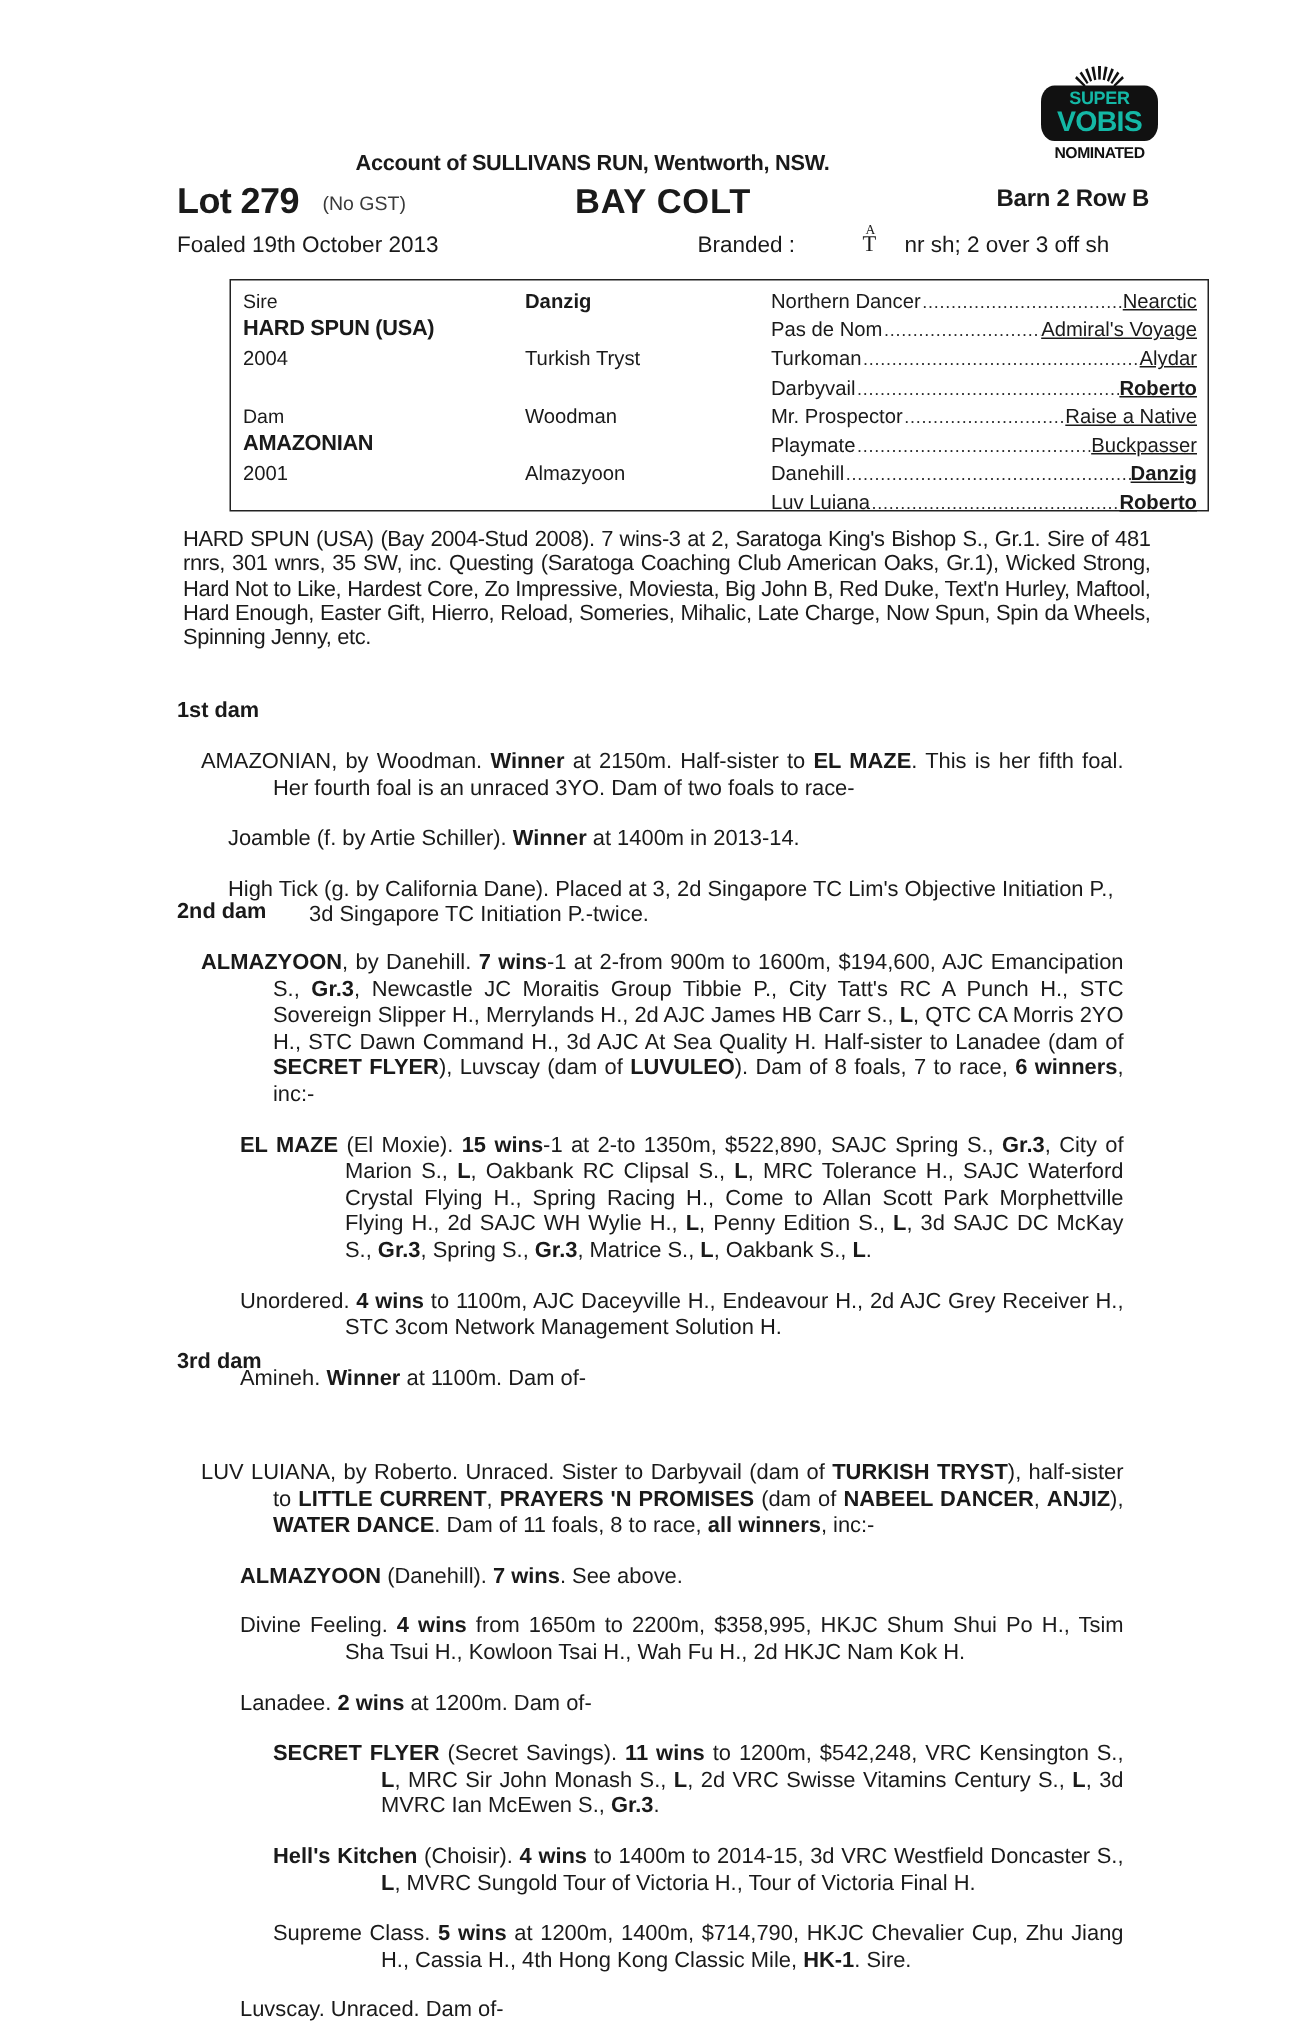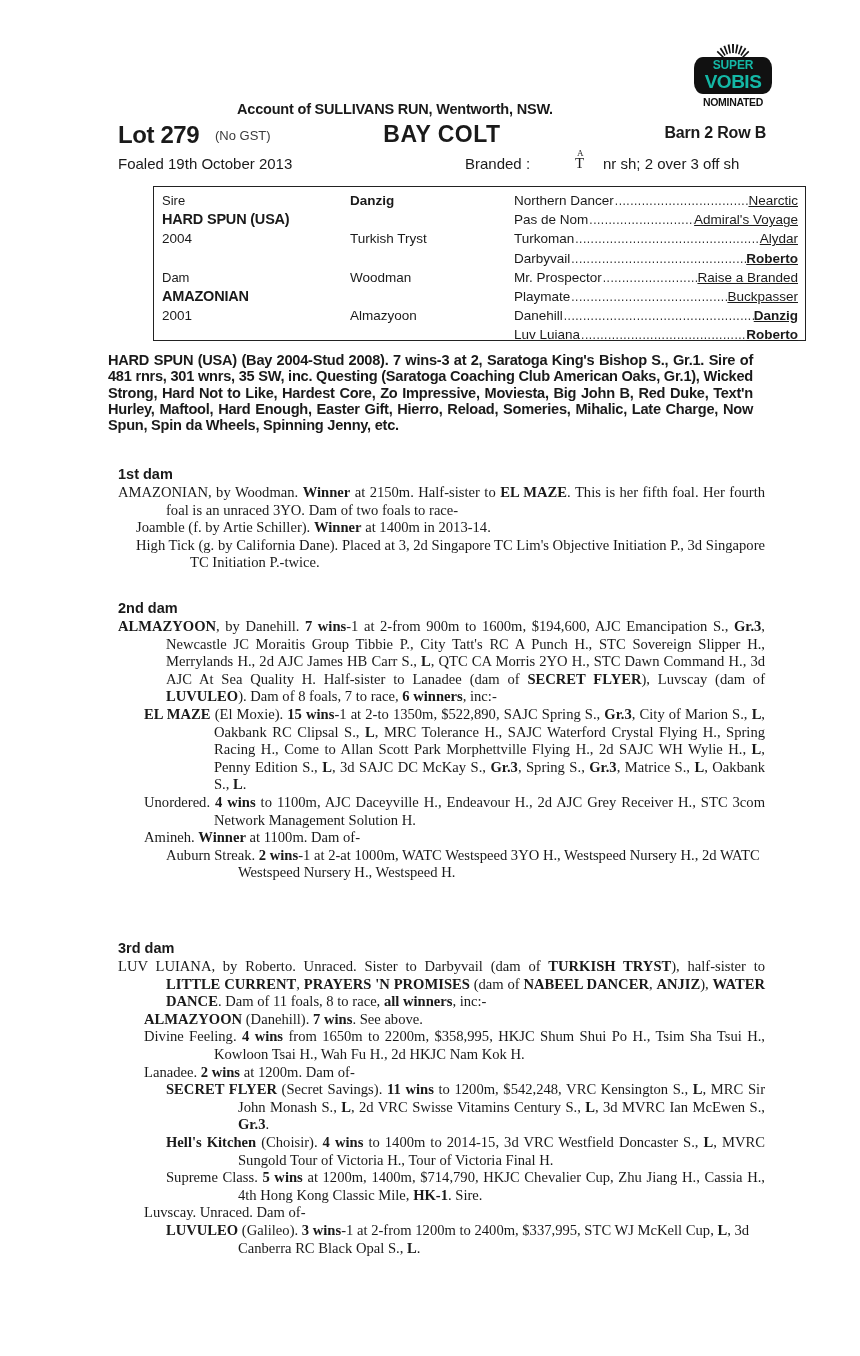--- a/index.html
+++ b/index.html
@@ -235,25 +235,25 @@
     font-size: 12px;
     padding: 0 1px;
     color: #2a2a2a;
   }
   .ped-dotrow .val { flex: 0 0 auto; text-decoration: underline; }
   .ped-dotrow .val.strong { font-weight: bold; }
 
   
   .sire-block {
     position: absolute;
-    left: 108px;
+    left: 122px;
     top: 352px;
     width: 645px;
     font-size: 14.6px;
-    font-weight: bold;
+    font-weight: normal;
     line-height: 16.3px;
     text-align: justify;
     letter-spacing: -0.25px;
   }
 
   
   .section-head {
     position: absolute;
     left: 118px;
     font-size: 14.5px;
@@ -261,23 +261,22 @@
   }
   .body-block {
     position: absolute;
     left: 118px;
     width: 647px;
     font-size: 14.6px;
     line-height: 17.6px;
   }
   .p {
     text-align: justify;
-    margin: 0;
+    margin: 16px;
     padding: 0;
-    font-family: Liberation Serif, serif;
   }
   .p:last-child { text-align: left; }
   
   .h1 { padding-left: 48px; text-indent: -48px; }
   .h2 { padding-left: 72px; text-indent: -54px; }
   .h3 { padding-left: 96px; text-indent: -70px; }
   .h4 { padding-left: 120px; text-indent: -72px; }
   b { font-weight: bold; }
 </style>
 </head>
@@ -364,21 +363,21 @@
           <span class="val">Alydar</span>
         </div>
         <div class="ped-dotrow">
           <span class="nm">Darbyvail</span>
           <span class="dots">............................................................</span>
           <span class="val strong">Roberto</span>
         </div>
         <div class="ped-dotrow">
           <span class="nm">Mr. Prospector</span>
           <span class="dots">............................................................</span>
-          <span class="val">Raise a Branded</span>
+          <span class="val">Raise a Native</span>
         </div>
         <div class="ped-dotrow">
           <span class="nm">Playmate</span>
           <span class="dots">............................................................</span>
           <span class="val">Buckpasser</span>
         </div>
         <div class="ped-dotrow">
           <span class="nm">Danehill</span>
           <span class="dots">............................................................</span>
           <span class="val strong">Danzig</span>
@@ -399,24 +398,23 @@
       <div class="p h2">Joamble (f. by Artie Schiller). <b>Winner</b> at 1400m in 2013-14.</div>
       <div class="p h2">High Tick (g. by California Dane). Placed at 3, 2d Singapore TC Lim's Objective Initiation P., 3d Singapore TC Initiation P.-twice.</div>
     </div>
 
   <div class="section-head" style="top:600px;">2nd dam</div>
   <div class="body-block" id="dam2" style="top:618px;">
       <div class="p h1"><b>ALMAZYOON</b>, by Danehill. <b>7 wins</b>-1 at 2-from 900m to 1600m, $194,600, AJC Emancipation S., <b>Gr.3</b>, Newcastle JC Moraitis Group Tibbie P., City Tatt's RC A Punch H., STC Sovereign Slipper H., Merrylands H., 2d AJC James HB Carr S., <b>L</b>, QTC CA Morris 2YO H., STC Dawn Command H., 3d AJC At Sea Quality H. Half-sister to Lanadee (dam of <b>SECRET FLYER</b>), Luvscay (dam of <b>LUVULEO</b>). Dam of 8 foals, 7 to race, <b>6 winners</b>, inc:-</div>
       <div class="p h3"><b>EL MAZE</b> (El Moxie). <b>15 wins</b>-1 at 2-to 1350m, $522,890, SAJC Spring S., <b>Gr.3</b>, City of Marion S., <b>L</b>, Oakbank RC Clipsal S., <b>L</b>, MRC Tolerance H., SAJC Waterford Crystal Flying H., Spring Racing H., Come to Allan Scott Park Morphettville Flying H., 2d SAJC WH Wylie H., <b>L</b>, Penny Edition S., <b>L</b>, 3d SAJC DC McKay S., <b>Gr.3</b>, Spring S., <b>Gr.3</b>, Matrice S., <b>L</b>, Oakbank S., <b>L</b>.</div>
       <div class="p h3">Unordered. <b>4 wins</b> to 1100m, AJC Daceyville H., Endeavour H., 2d AJC Grey Receiver H., STC 3com Network Management Solution H.</div>
       <div class="p h3">Amineh. <b>Winner</b> at 1100m. Dam of-</div>
-      <div class="p h4">Auburn Streak. <b>2 wins</b>-1 at 2-at 1000m, WATC Westspeed 3YO H., Westspeed Nursery H., 2d WATC Westspeed Nursery H., Westspeed H.</div>
-    </div>
-
-  <div class="section-head" style="top:940px;">3rd dam</div>
+    </div>
+
+  <div class="section-head" style="top:900px;">3rd dam</div>
   <div class="body-block" id="dam3" style="top:958px;">
       <div class="p h1">LUV LUIANA, by Roberto. Unraced. Sister to Darbyvail (dam of <b>TURKISH TRYST</b>), half-sister to <b>LITTLE CURRENT</b>, <b>PRAYERS 'N PROMISES</b> (dam of <b>NABEEL DANCER</b>, <b>ANJIZ</b>), <b>WATER DANCE</b>. Dam of 11 foals, 8 to race, <b>all winners</b>, inc:-</div>
       <div class="p h3"><b>ALMAZYOON</b> (Danehill). <b>7 wins</b>. See above.</div>
       <div class="p h3">Divine Feeling. <b>4 wins</b> from 1650m to 2200m, $358,995, HKJC Shum Shui Po H., Tsim Sha Tsui H., Kowloon Tsai H., Wah Fu H., 2d HKJC Nam Kok H.</div>
       <div class="p h3">Lanadee. <b>2 wins</b> at 1200m. Dam of-</div>
       <div class="p h4"><b>SECRET FLYER</b> (Secret Savings). <b>11 wins</b> to 1200m, $542,248, VRC Kensington S., <b>L</b>, MRC Sir John Monash S., <b>L</b>, 2d VRC Swisse Vitamins Century S., <b>L</b>, 3d MVRC Ian McEwen S., <b>Gr.3</b>.</div>
       <div class="p h4"><b>Hell's Kitchen</b> (Choisir). <b>4 wins</b> to 1400m to 2014-15, 3d VRC Westfield Doncaster S., <b>L</b>, MVRC Sungold Tour of Victoria H., Tour of Victoria Final H.</div>
       <div class="p h4">Supreme Class. <b>5 wins</b> at 1200m, 1400m, $714,790, HKJC Chevalier Cup, Zhu Jiang H., Cassia H., 4th Hong Kong Classic Mile, <b>HK-1</b>. Sire.</div>
       <div class="p h3">Luvscay. Unraced. Dam of-</div>
       <div class="p h4"><b>LUVULEO</b> (Galileo). <b>3 wins</b>-1 at 2-from 1200m to 2400m, $337,995, STC WJ McKell Cup, <b>L</b>, 3d Canberra RC Black Opal S., <b>L</b>.</div>

